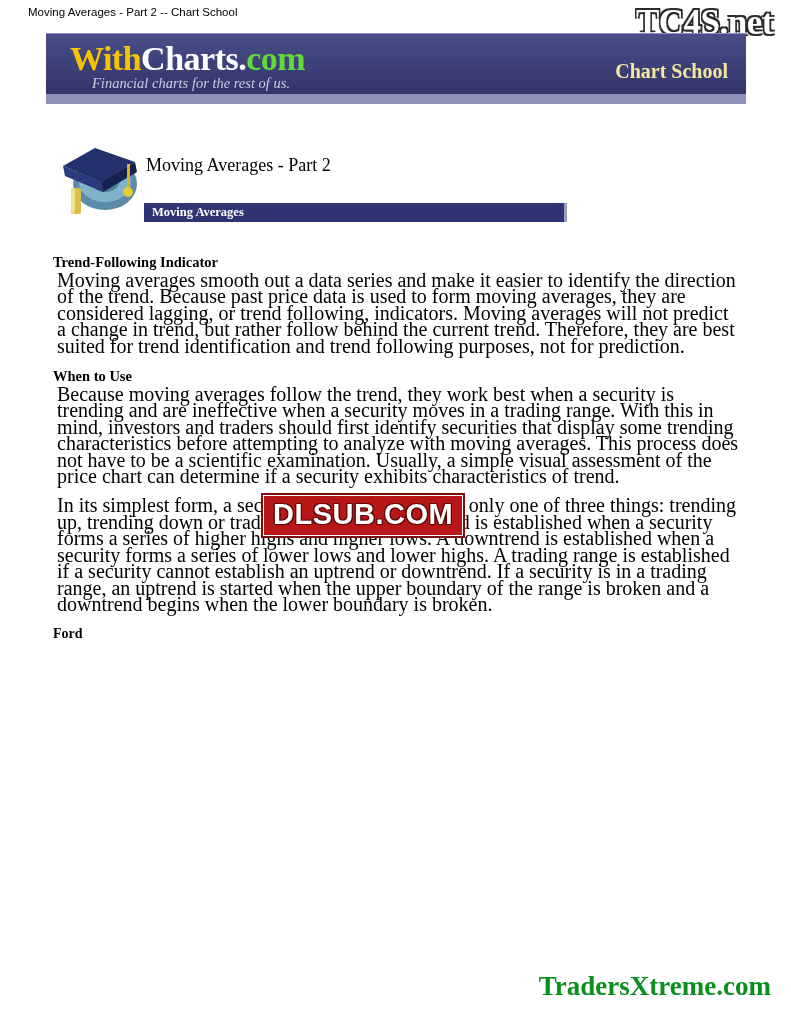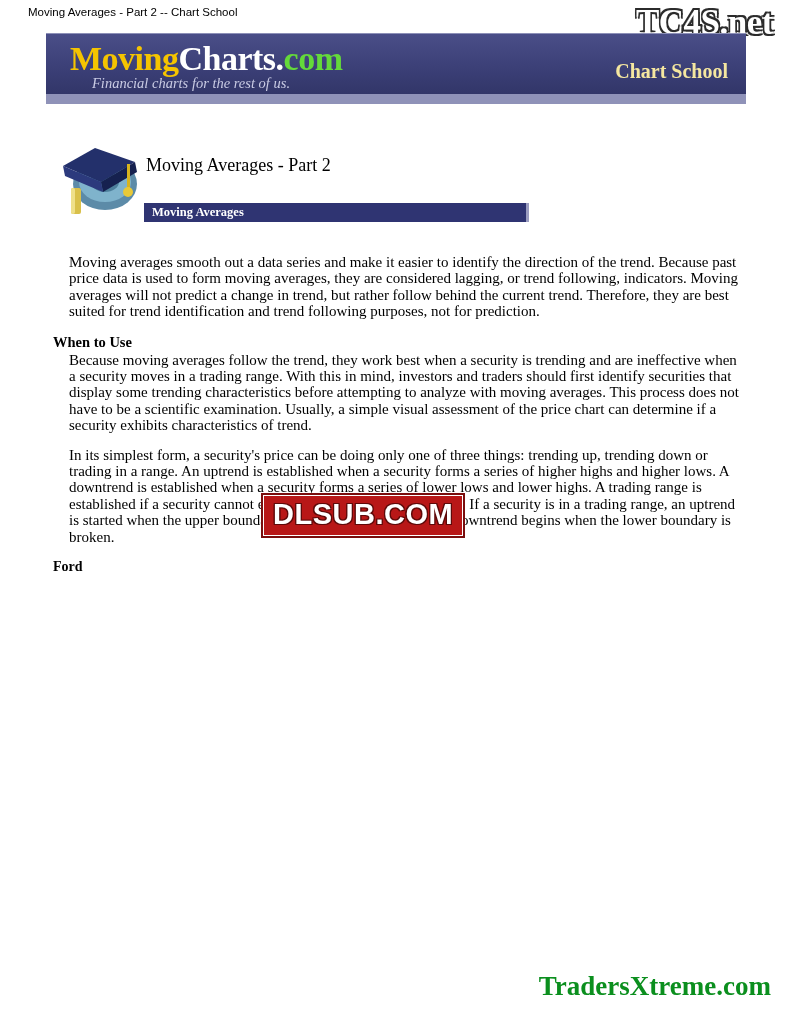--- a/index.html
+++ b/index.html
@@ -174,21 +174,21 @@
     font-family: "Liberation Serif", serif;
     font-weight: normal;
     font-size: 18px;
     color: #000000;
     white-space: nowrap;
   }
   .section-bar {
     position: absolute;
     left: 144px;
     top: 203px;
-    width: 385px;
+    width: 423px;
     height: 19px;
     background: #2f3472;
     border-right: 3px solid #9a9cc0;
     box-sizing: border-box;
   }
   .section-bar-label {
     position: absolute;
     left: 8px;
     top: 2px;
     font-family: "Liberation Serif", serif;
@@ -206,23 +206,23 @@
     width: 688px;
   }
   .sub-head {
     font-family: "Liberation Serif", serif;
     font-weight: bold;
     font-size: 14.5px;
     margin: 0 0 1px 0;
   }
   .para {
     font-family: "Liberation Serif", serif;
-    font-size: 15px;
+    font-size: 20px;
     line-height: 16.4px;
-    margin: 0 0 14px 16px;
+    margin: 0 0 14px 4px;
     text-align: left;
   }
   .para.tight { margin-bottom: 13px; }
   .ford {
     font-family: "Liberation Serif", serif;
     font-weight: bold;
     font-size: 14px;
     margin-top: 12px;
   }
 </style>
@@ -231,21 +231,21 @@
 
 <div class="page">
 
   <div class="print-header">Moving Averages - Part 2 -- Chart School</div>
 
   <div class="wm-tc4s">TC4S.net</div>
 
   <div class="banner">
     <div class="banner-inner"></div>
     <div class="logo-block">
-      <div class="logo-line1"><span class="logo-stock">Moving</span><span class="logo-charts">Charts</span><span class="logo-dot">.</span><span class="logo-com">com</span></div>
+      <div class="logo-line1"><span class="logo-stock">With</span><span class="logo-charts">Charts</span><span class="logo-dot">.</span><span class="logo-com">com</span></div>
       <div class="logo-line2">Financial charts for the rest of us.</div>
     </div>
     <div class="chart-school-title">Chart School</div>
   </div>
   <div class="banner-bottom-bar"></div>
 
   <svg class="grad-graphic" viewBox="0 0 95 100">
     <ellipse cx="48" cy="62" rx="32" ry="26" fill="#5c8ba8"></ellipse>
     <ellipse cx="48" cy="60" rx="26" ry="20" fill="#7fb3cc"></ellipse>
     <ellipse cx="48" cy="60" rx="14" ry="10" fill="#4d7f9b"></ellipse>
@@ -258,20 +258,21 @@
     <rect x="14" y="66" width="4" height="26" rx="2" fill="#efe08a"></rect>
   </svg>
 
   <div class="article-title">Moving Averages - Part 2</div>
 
   <div class="section-bar">
     <div class="section-bar-label">Moving Averages</div>
   </div>
 
   <div class="content">
+    <div class="sub-head">Trend-Following Indicator</div>
     <p class="para">Moving averages smooth out a data series and make it easier to identify the direction of the trend. Because past price data is used to form moving averages, they are considered lagging, or trend following, indicators. Moving averages will not predict a change in trend, but rather follow behind the current trend. Therefore, they are best suited for trend identification and trend following purposes, not for prediction.</p>
 
     <div class="sub-head">When to Use</div>
     <p class="para tight">Because moving averages follow the trend, they work best when a security is trending and are ineffective when a security moves in a trading range. With this in mind, investors and traders should first identify securities that display some trending characteristics before attempting to analyze with moving averages. This process does not have to be a scientific examination. Usually, a simple visual assessment of the price chart can determine if a security exhibits characteristics of trend.</p>
     <p class="para">In its simplest form, a security's price can be doing only one of three things: trending up, trending down or trading in a range. An uptrend is established when a security forms a series of higher highs and higher lows. A downtrend is established when a security forms a series of lower lows and lower highs. A trading range is established if a security cannot establish an uptrend or downtrend. If a security is in a trading range, an uptrend is started when the upper boundary of the range is broken and a downtrend begins when the lower boundary is broken.</p>
 
     <div class="ford">Ford</div>
   </div>
 
   <div class="wm-dlsub">DLSUB.COM</div>

